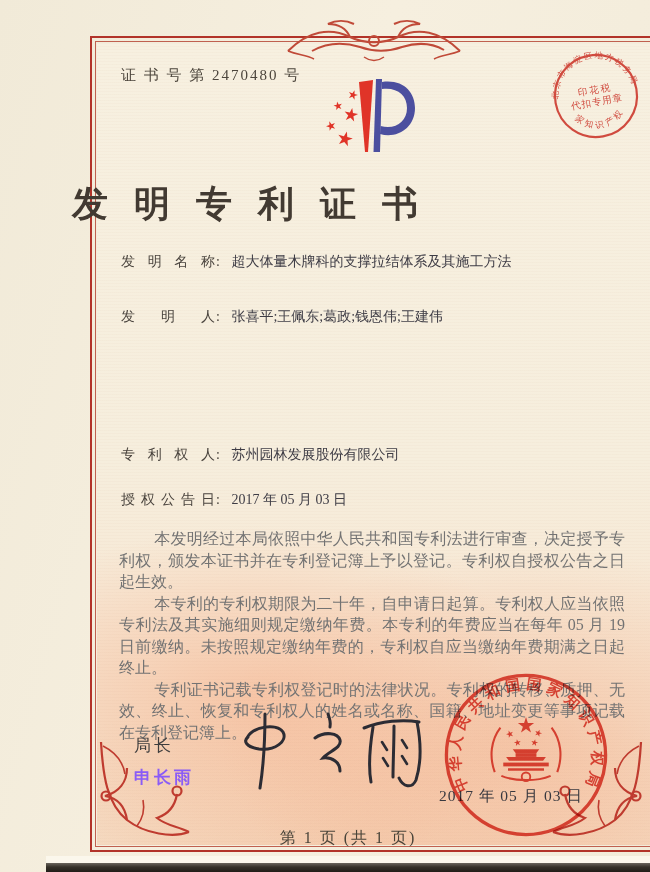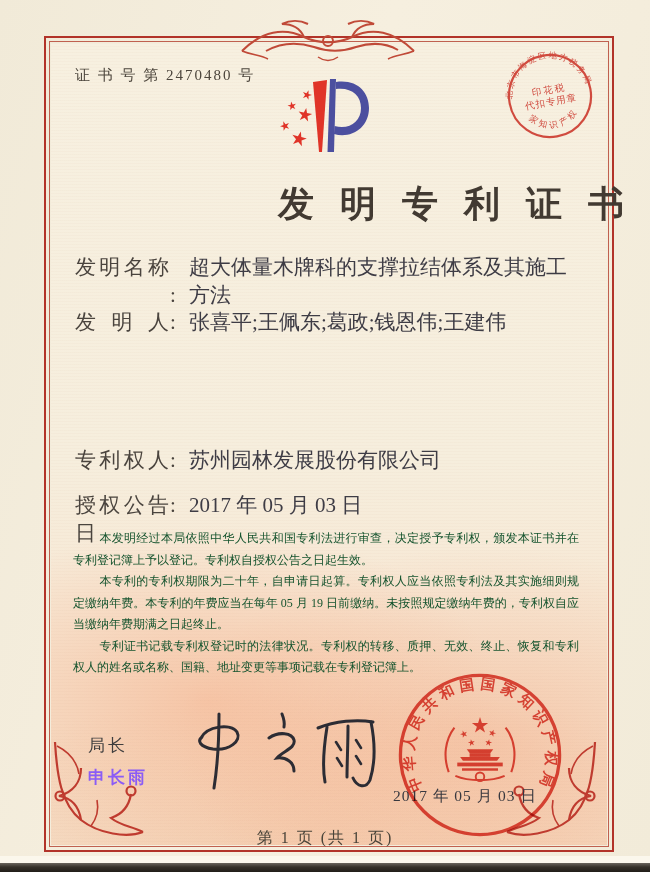--- a/index.html
+++ b/index.html
@@ -1,50 +1,50 @@
 <!DOCTYPE html>
 <html><head>
 <meta charset="utf-8">
 <style>
   html,body{margin:0;padding:0;}
   body{
     width:650px;height:872px;position:relative;overflow:hidden;
     background:linear-gradient(105deg,#f1ead8 0%,#f6efdf 45%,#f2ebd9 100%);
     font-family:"Liberation Serif","DejaVu Serif",serif;
   }
-  .stage{position:absolute;inset:0;}
+  .stage{position:absolute;inset:0;margin-left:46px;}
   
   .band-light{position:absolute;left:0;right:0;top:856px;height:9px;background:#fbf7ec;}
   .band-dark{position:absolute;left:0;right:0;top:863px;height:9px;
     background:linear-gradient(180deg,#6a645c 0%,#353029 45%,#211d18 100%);}
   
   .frame-outer{position:absolute;left:44px;top:36px;width:566px;height:812px;
     border:2px solid #b23329;}
   .frame-inner{position:absolute;inset:3px;border:1px solid #c0604f;}
   
   .paper-tint{position:absolute;inset:5px;
     background:
       radial-gradient(ellipse 420px 250px at 28% 82%, rgba(246,166,126,0.50), transparent 70%),
       radial-gradient(ellipse 430px 270px at 78% 87%, rgba(244,160,120,0.42), transparent 72%),
       radial-gradient(ellipse 560px 200px at 50% 100%, rgba(243,176,136,0.35), transparent 78%),
       linear-gradient(180deg,#f7f0e0 0%,#f6eedd 52%,#f7e9d6 68%,#f5e0c9 100%);}
   .scan-lines{position:absolute;inset:5px;opacity:.5;
     background:repeating-linear-gradient(180deg, rgba(186,134,104,0.07) 0 1px, transparent 1px 3px);}
   .txt{position:absolute;white-space:nowrap;}
   .cert-no{left:75px;top:66px;font-size:15px;letter-spacing:2px;color:#4c453c;}
-  .title{left:0;right:0;top:180px;text-align:right;font-size:36px;font-weight:bold;
+  .title{left:0;right:0;top:180px;text-align:left;font-size:36px;font-weight:bold;
     letter-spacing:26px;text-indent:26px;color:#423a32;}
-  .field-row{position:absolute;left:75px;font-size:21px;color:#44403a;}
+  .field-row{position:absolute;left:75px;font-size:14px;color:#44403a;}
   .f-label{display:inline-block;width:94px;text-align:justify;text-align-last:justify;
     vertical-align:top;color:#4a443e;}
   .f-colon{display:inline-block;margin:0 2px 0 1px;color:#4a443e;}
   .f-value{display:inline-block;margin-left:6px;color:#3e3c45;white-space:normal;max-width:390px;}
   .mono-sp{letter-spacing:1px;}
-  .body-block{position:absolute;left:73px;top:528px;width:506px;font-size:12px;
-    line-height:21.5px;color:#14532d;text-align:justify;}
+  .body-block{position:absolute;left:73px;top:528px;width:506px;font-size:16px;
+    line-height:21.5px;color:#737373;text-align:justify;}
   .body-block p{margin:0;text-indent:2.2em;}
   .official-title{left:88px;top:734px;font-size:17px;font-weight:400;color:#3f3e3e;letter-spacing:3px;}
   .official-name{left:88px;top:766px;font-size:17px;font-weight:600;color:#8b5cf6;letter-spacing:3px;}
   .seal-date{left:393px;top:786px;font-size:15.5px;letter-spacing:1px;color:#38383f;z-index:3;}
   .footer{left:0;right:0;top:828px;text-align:center;font-size:16px;letter-spacing:2px;color:#494439;}
   svg text{font-family:"Liberation Serif","DejaVu Serif",serif;}
   .logo-svg{position:absolute;left:256px;top:70px;}
   .tax-stamp{position:absolute;left:502px;top:48px;mix-blend-mode:multiply;opacity:.95;}
   .big-seal{position:absolute;left:390px;top:665px;mix-blend-mode:multiply;opacity:.93;z-index:4;}
   .sig-svg{position:absolute;left:185px;top:694px;z-index:2;}

